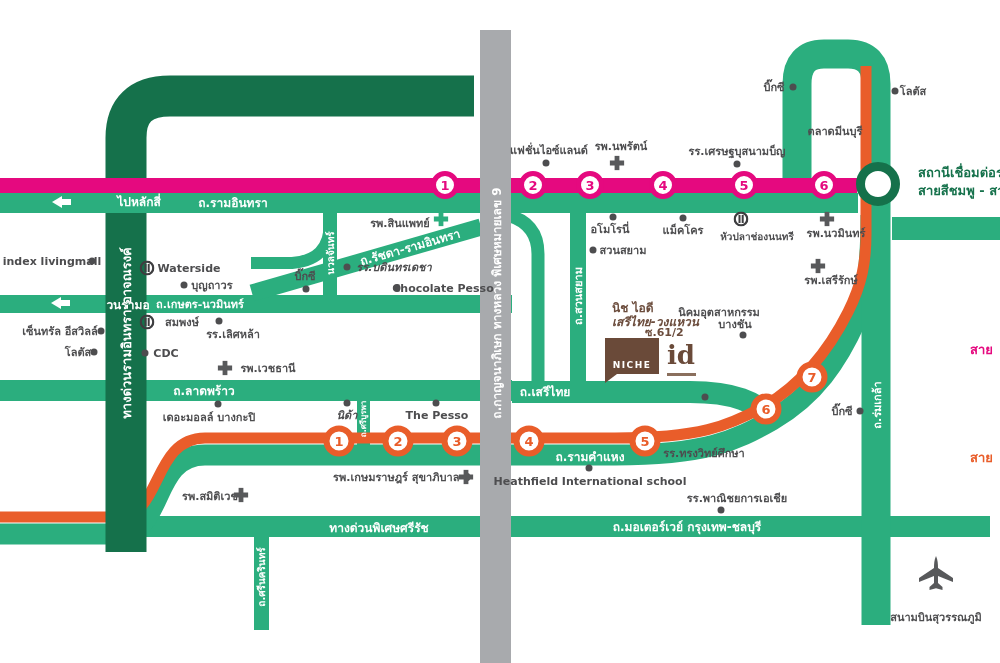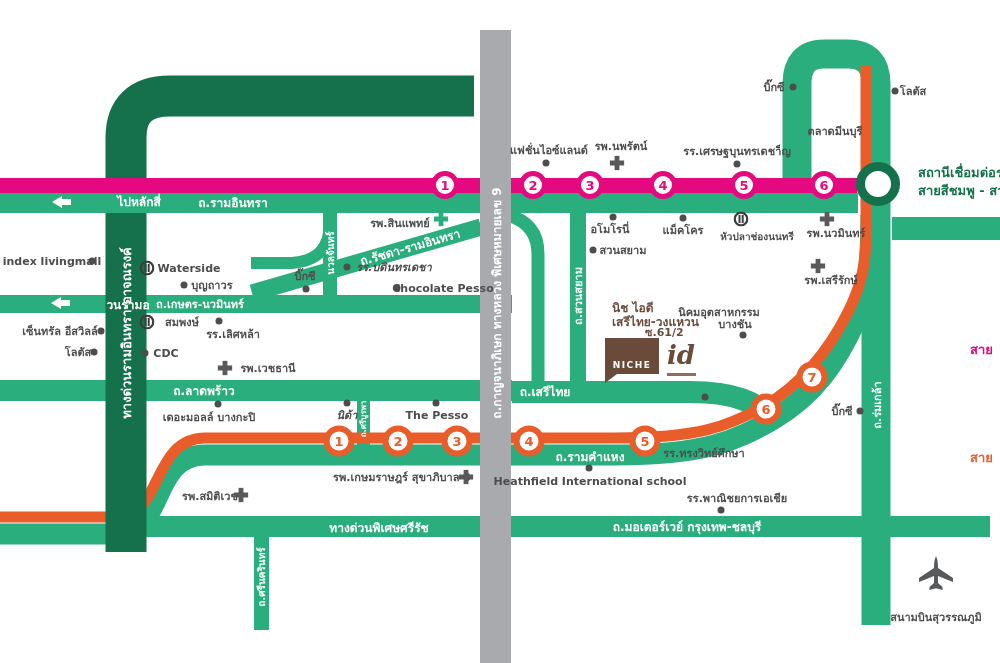--- a/index.html
+++ b/index.html
@@ -32,21 +32,21 @@
   .note{position:absolute;font-size:13px;font-weight:bold;color:#15714B;white-space:nowrap;
        transform:translate(0,-50%);}
   .cutlab{position:absolute;font-size:13px;font-weight:bold;white-space:nowrap;transform:translate(0,-50%);}
   .bicon{position:absolute;transform:translate(-50%,-50%);}
   .niche-box{position:absolute;left:605px;top:338px;width:54px;height:36px;background:#6A4A39;
        display:flex;align-items:flex-end;justify-content:center;}
   .niche-box span{color:#fff;font-size:9px;font-weight:bold;letter-spacing:1.5px;margin-bottom:4px;}
   .niche-tail{position:absolute;left:605px;top:374px;width:0;height:0;
        border-left:12px solid #6A4A39;border-bottom:9px solid transparent;}
   .id-logo{position:absolute;left:681px;top:355px;transform:translate(-50%,-50%);
-       color:#6A4A39;font-size:26px;font-weight:bold;font-family:"DejaVu Serif","Liberation Serif",serif;font-style:italic;}
+       color:#6A4A39;font-size:26px;font-weight:bold;font-family:"DejaVu Serif","Liberation Serif",serif;}
   .id-tag{position:absolute;left:667px;top:373px;width:29px;height:3px;background:#8A6F5D;}
   .proj{position:absolute;font-size:12px;font-weight:bold;color:#6B4C3C;white-space:nowrap;}
 </style>
 </head>
 <body>
 
 <div class="map">
 
   <svg class="roads" width="1000" height="663" viewBox="0 0 1000 663">
 
@@ -140,34 +140,34 @@
   <div class="station og" style="left:812px;top:377px;">
       <span>7</span>
     </div>
 
   <div class="note" style="left:918px;top:172px;">สถานีเชื่อมต่อรถ</div>
   <div class="note" style="left:918px;top:190px;">สายสีชมพู - สาย</div>
   <div class="cutlab" style="left:970px;top:349px;color:#E5097F;">สาย</div>
   <div class="cutlab" style="left:970px;top:457px;color:#E95D2A;">สาย</div>
 
   <div class="proj" style="left:612px;top:298px;">นิช ไอดี</div>
-  <div class="proj" style="left:612px;top:312px;">เสรีไทย-วงแหวน</div>
+  <div class="proj" style="left:612px;top:312px;font-style:italic;">เสรีไทย-วงแหวน</div>
   <div class="proj" style="left:645px;top:323px;font-size:11px;">ซ.61/2</div>
   <div class="niche-box">
       <span>NICHE</span>
     </div>
   <div class="niche-tail"></div>
   <div class="id-logo">id</div>
   <div class="id-tag"></div>
 
   <div class="poi" style="left:549px;top:150px;">แฟชั่นไอซ์แลนด์</div>
   <span class="dot" style="left:546px;top:163px;"></span>
   <div class="poi" style="left:621px;top:146px;">รพ.นพรัตน์</div>
   <span class="cross" style="left:617px;top:163px;"></span>
-  <div class="poi" style="left:737px;top:151px;">รร.เศรษฐบุนทรเดชา็ญ</div>
+  <div class="poi" style="left:737px;top:151px;">รร.เศรษฐบุสนามบ็ญ</div>
   <span class="dot" style="left:737px;top:164px;"></span>
   <div class="poi" style="left:774px;top:87px;">บิ๊กซี</div>
   <span class="dot" style="left:793px;top:87px;"></span>
   <div class="poi" style="left:913px;top:91px;">โลตัส</div>
   <span class="dot" style="left:895px;top:91px;"></span>
   <div class="poi" style="left:835px;top:131px;">ตลาดมีนบุรี</div>
 
   <div class="poi" style="left:52px;top:261px;">index livingmall</div>
   <span class="dot" style="left:92px;top:261px;"></span>
   <svg class="bicon" style="left:147px;top:268px;" width="15" height="15">

